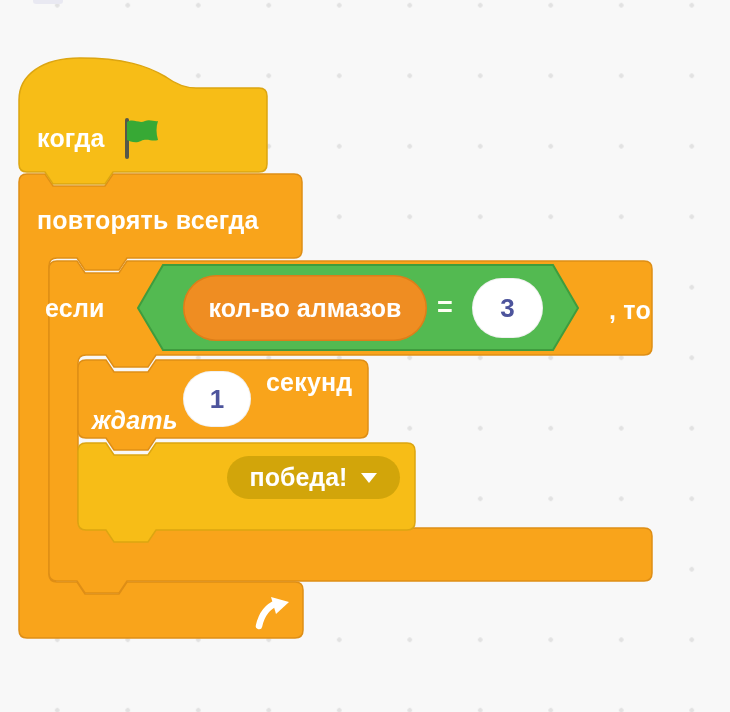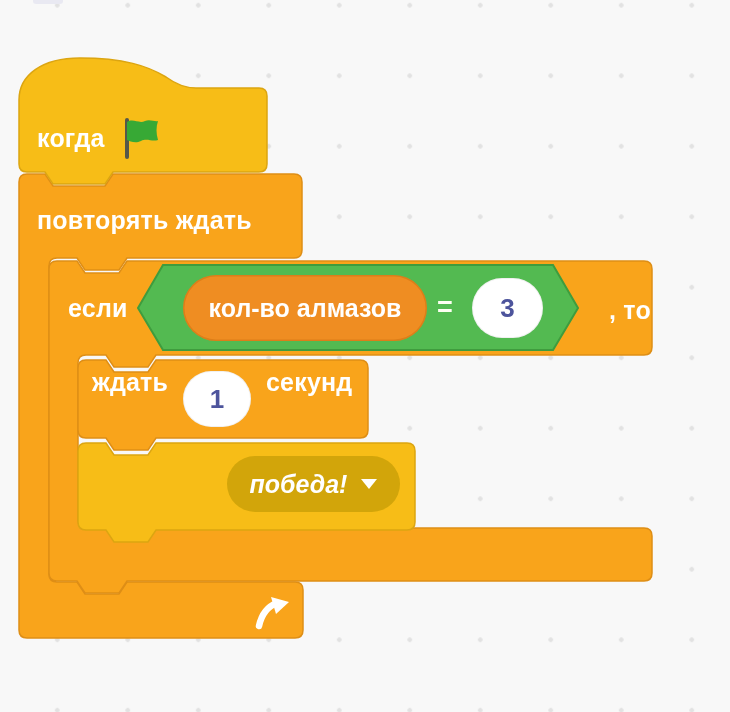--- a/index.html
+++ b/index.html
@@ -81,37 +81,37 @@
   </svg>
 
   <div class="overlay" style="left:37px;top:115px;height:46px;gap:13px;">
     <span>когда</span>
     <svg width="44" height="44" viewBox="0 0 44 44">
       <path d="M9 4 V 41" stroke="#55584a" stroke-width="4" stroke-linecap="round"></path>
       <path d="M9 6 C 15 2, 21 8, 27 5 C 32 3, 37 6, 40 5 C 38 11, 38 17, 40 24 C 34 26, 29 22, 23 25 C 17 28, 12 25, 9 24 Z" fill="#37A935"></path>
     </svg>
   </div>
 
-  <div class="overlay" style="left:37px;top:197px;height:46px;">повторять ждать</div>
+  <div class="overlay" style="left:37px;top:197px;height:46px;">повторять всегда</div>
 
-  <div class="overlay" style="left:68px;top:285px;height:46px;">если</div>
+  <div class="overlay" style="left:45px;top:285px;height:46px;">если</div>
   <div class="overlay" style="left:609px;top:287px;height:46px;">, то</div>
 
   <div class="pill var-pill" style="left:183px;top:275px;width:244px;height:66px;">
     <span>кол-во алмазов</span>
   </div>
   <div class="equals" style="left:437px;top:292px;">=</div>
   <div class="oval-input" style="left:472px;top:278px;width:71px;height:60px;">
     <span>3</span>
   </div>
 
-  <div class="overlay" style="left:92px;top:359px;height:46px;">ждать</div>
+  <div class="overlay" style="left:92px;top:397px;height:46px;font-style:italic;">ждать</div>
   <div class="oval-input" style="left:183px;top:371px;width:68px;height:56px;">
     <span>1</span>
   </div>
   <div class="overlay" style="left:266px;top:359px;height:46px;">секунд</div>
 
-  <div class="pill dropdown-pill" style="left:227px;top:456px;width:173px;height:56px;font-style:italic;">
+  <div class="pill dropdown-pill" style="left:227px;top:456px;width:173px;height:43px;">
     <span>победа!</span>
     <span class="dd-arrow"></span>
   </div>
 
 </div>
 
 </body></html>

